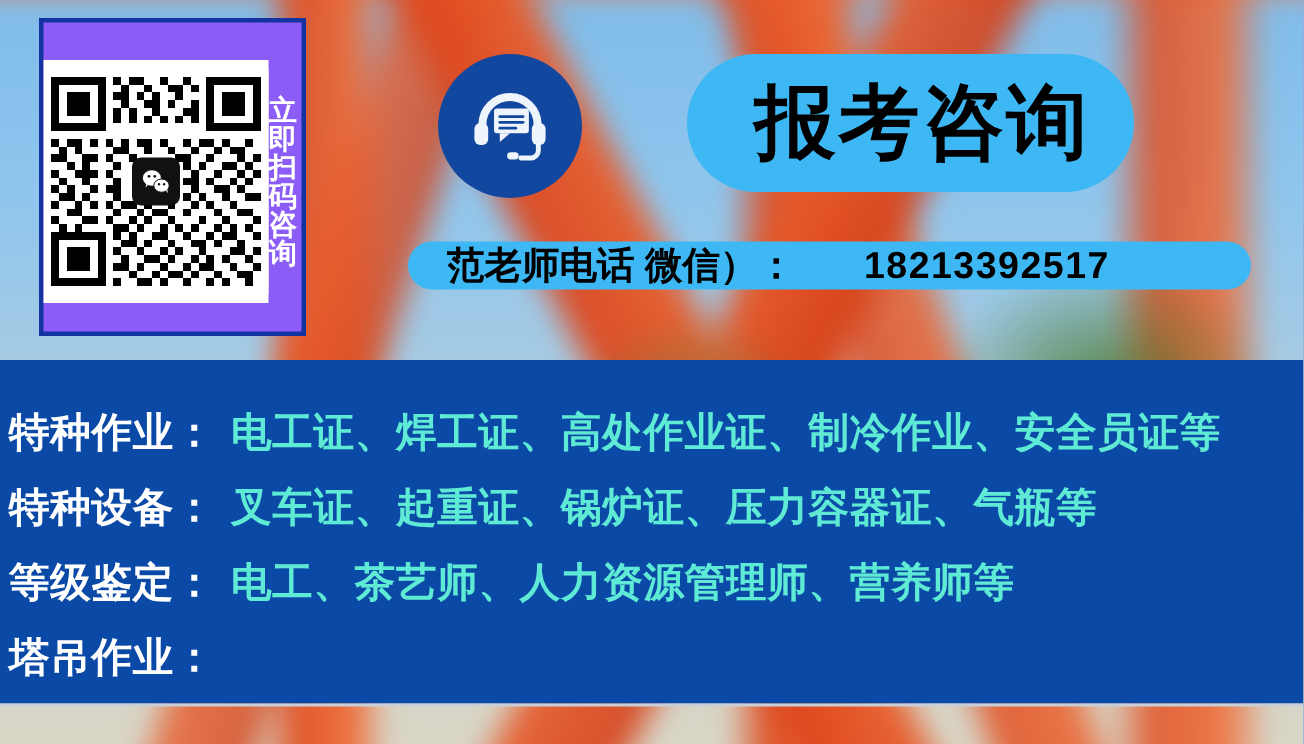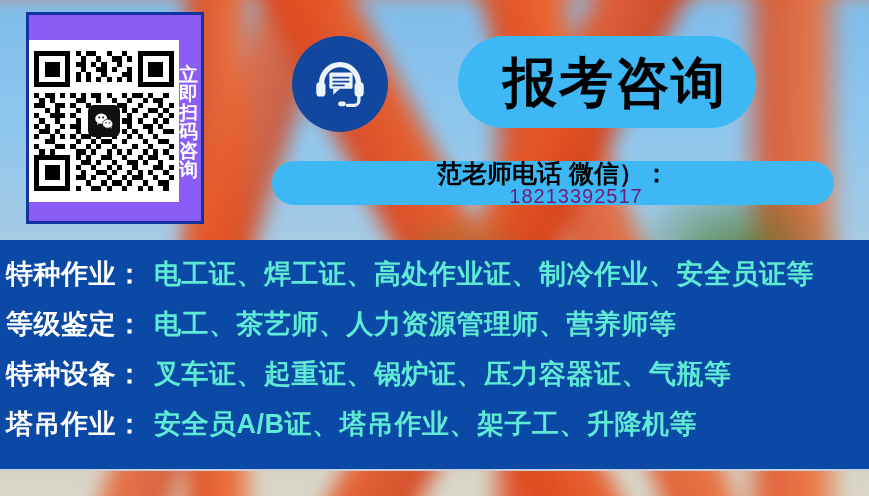--- a/index.html
+++ b/index.html
@@ -126,54 +126,53 @@
   .pill-title .pill-text {
     color: #000000;
     font-size: 54px;
     font-weight: bold;
     letter-spacing: 2px;
     line-height: 1;
     margin-left: 16px;
   }
   .pill-phone {
     left: 272px; top: 161px;
-    width: 562px; height: 44px;
+    width: 562px; height: 32px;
     padding: 0 26px;
     justify-content: flex-start;
-    flex-direction: column;
   }
   .pill-phone .phone-label {
     color: #000000;
     font-size: 25px;
     font-weight: bold;
     line-height: 1;
     white-space: nowrap;
   }
   .pill-phone .phone-number {
-    color: #701a75;
-    font-size: 20px;
-    font-weight: normal;
+    color: #000000;
+    font-size: 25px;
+    font-weight: bold;
     line-height: 1;
     margin-left: 46px;
     letter-spacing: 1px;
     white-space: nowrap;
   }
 
   
   .info-panel {
     position: absolute;
     left: 0; top: 240px;
     width: 869px; height: 229px;
     background: #0a4aa6;
     padding: 16px 0 0 0;
     box-sizing: border-box;
   }
   .info-row {
     display: flex;
-    align-items: flex-start;
+    align-items: flex-end;
     height: 50px;
     padding-left: 6px;
     white-space: nowrap;
   }
   .info-label {
     color: #ffffff;
     font-size: 27px;
     font-weight: bold;
     letter-spacing: 0.5px;
     width: 148px;
@@ -445,31 +444,30 @@
   </div>
 
   <div class="info-panel">
 
     <div class="info-row">
       <span class="info-label">特种作业：</span>
       <span class="info-value">电工证、焊工证、高处作业证、制冷作业、安全员证等</span>
     </div>
 
     <div class="info-row">
+      <span class="info-label">特种设备：</span>
+      <span class="info-value">叉车证、起重证、锅炉证、压力容器证、气瓶等</span>
+    </div>
+
+    <div class="info-row">
       <span class="info-label">等级鉴定：</span>
       <span class="info-value">电工、茶艺师、人力资源管理师、营养师等</span>
     </div>
 
     <div class="info-row">
-      <span class="info-label">特种设备：</span>
-      <span class="info-value">叉车证、起重证、锅炉证、压力容器证、气瓶等</span>
+      <span class="info-label">塔吊作业：</span>
     </div>
 
-    <div class="info-row">
-      <span class="info-label">塔吊作业：</span>
-      <span class="info-value">安全员A/B证、塔吊作业、架子工、升降机等</span>
-    </div>
-
   </div>
 
   <div class="panel-underline"></div>
 
 </div>
 
 </body></html>

